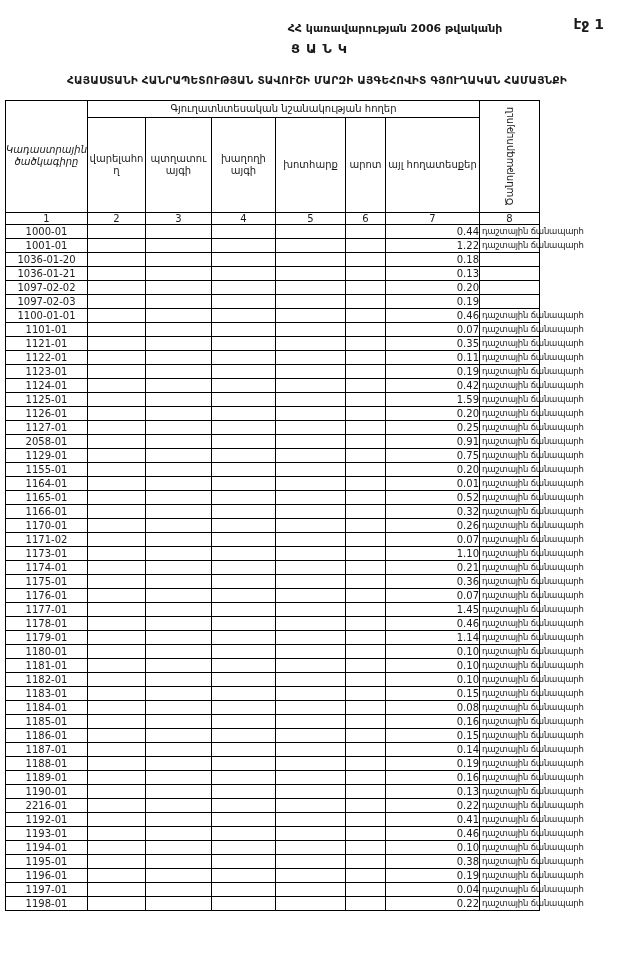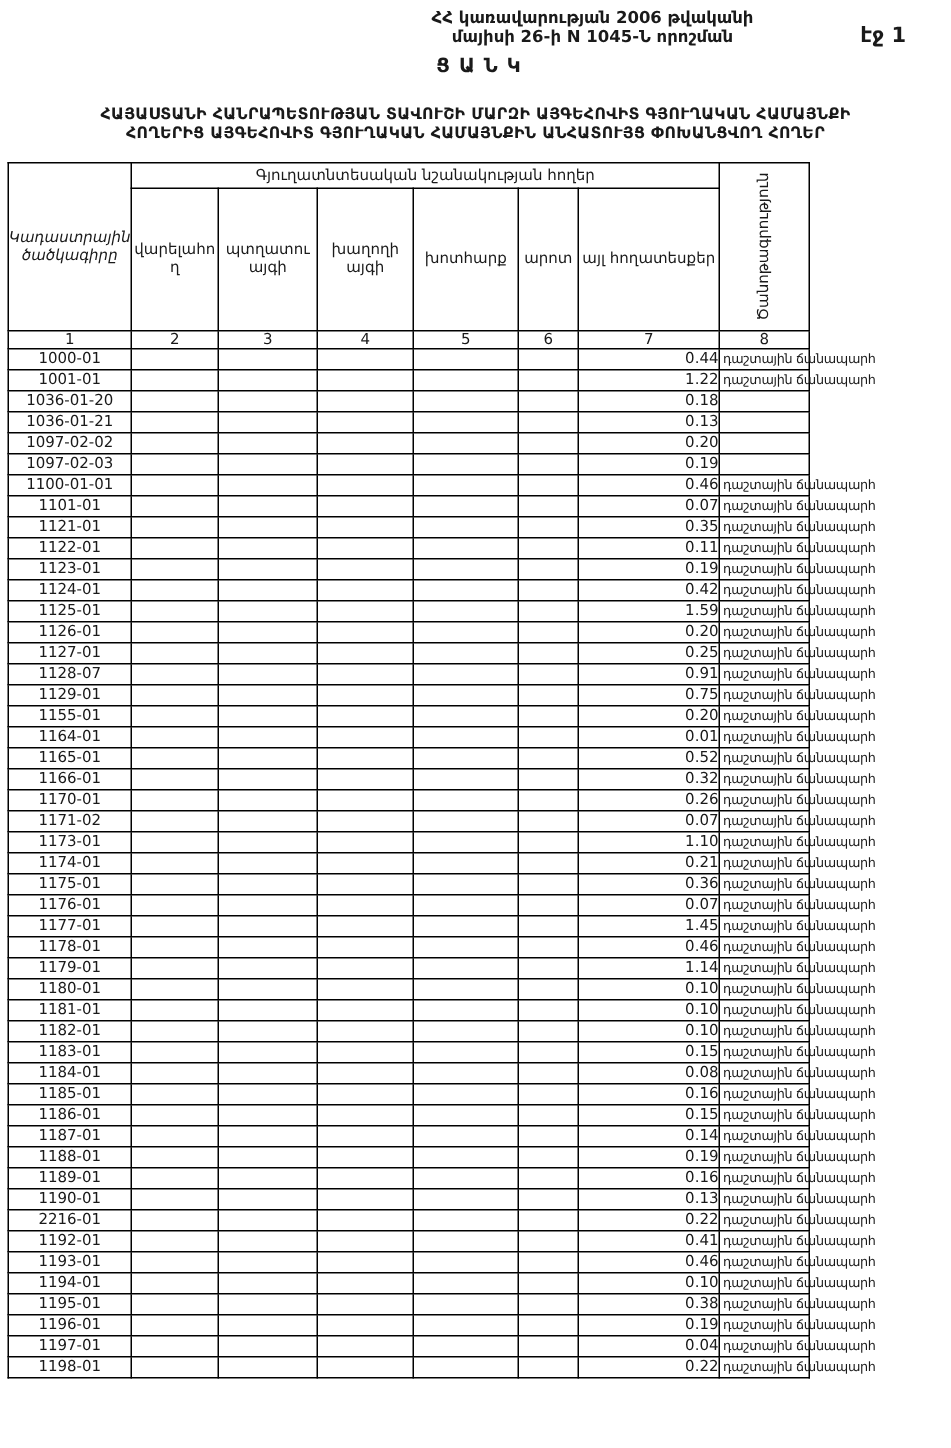--- a/index.html
+++ b/index.html
@@ -6,21 +6,21 @@
   html,body { background:#ffffff; }
   body {
     width:634px; height:965px; overflow:hidden;
     font-family:"DejaVu Sans", sans-serif;
     color:#1a1a1a;
     position:relative;
   }
   
   .doc-header { position:relative; padding-top:5px; font-weight:bold; font-size:11px; line-height:13px; }
   .appendix-line { text-align:center; }
-  .gov-block { width:474px; margin-left:158px; text-align:center; }
+  .gov-block { width:474px; margin-left:158px; text-align:center;margin-top:17px; }
   .page-label { position:absolute; top:18px; right:30px; font-weight:bold; font-size:14px; }
   
   .doc-title { margin-top:6px; text-align:center; font-weight:bold; font-size:13px; letter-spacing:6px;padding-left:10px; }
   .subtitles { margin-top:18px; text-align:center; font-weight:bold; font-size:10.5px; line-height:12.5px; letter-spacing:0.2px; }
   
   table.land-table {
     border-collapse:collapse; table-layout:fixed;
     margin:13px 0 0 5px; width:534px;
   }
   .land-table th, .land-table td {
@@ -46,30 +46,28 @@
   td.code-cell { text-align:center; }
   td.val-cell  { text-align:right; }
   td.note-cell { font-size:8.5px; line-height:12px; white-space:nowrap; text-align:left; padding-left:2px; letter-spacing:-0.2px; }
 </style>
 </head>
 <body>
 
 <div class="doc-header">
   <div class="gov-block">
     <div>ՀՀ կառավարության 2006 թվականի</div>
-    <div>մայիսի 26-ի N 1045-Ն որոշման</div>
   </div>
   <div class="page-label">էջ 1</div>
 </div>
 
 <div class="doc-title">ՑԱՆԿ</div>
 
 <div class="subtitles">
   <div>ՀԱՅԱՍՏԱՆԻ ՀԱՆՐԱՊԵՏՈՒԹՅԱՆ ՏԱՎՈՒՇԻ ՄԱՐԶԻ ԱՅԳԵՀՈՎԻՏ ԳՅՈՒՂԱԿԱՆ ՀԱՄԱՅՆՔԻ</div>
-  <div>ՀՈՂԵՐԻՑ ԱՅԳԵՀՈՎԻՏ ԳՅՈՒՂԱԿԱՆ ՀԱՄԱՅՆՔԻՆ ԱՆՀԱՏՈՒՅՑ ՓՈԽԱՆՑՎՈՂ ՀՈՂԵՐ</div>
 </div>
 
 <table class="land-table">
   <colgroup>
     <col style="width:82px">
       <col style="width:58px">
       <col style="width:66px">
       <col style="width:64px">
     <col style="width:70px">
       <col style="width:40px">
@@ -248,21 +246,21 @@
         <td class="code-cell">1127-01</td>
         <td></td>
         <td></td>
         <td></td>
         <td></td>
         <td></td>
         <td class="val-cell">0.25</td>
         <td class="note-cell">դաշտային ճանապարհ</td>
       </tr>
       <tr>
-        <td class="code-cell">1128-07</td>
+        <td class="code-cell">2058-01</td>
         <td></td>
         <td></td>
         <td></td>
         <td></td>
         <td></td>
         <td class="val-cell">0.91</td>
         <td class="note-cell">դաշտային ճանապարհ</td>
       </tr>
       <tr>
         <td class="code-cell">1129-01</td>

